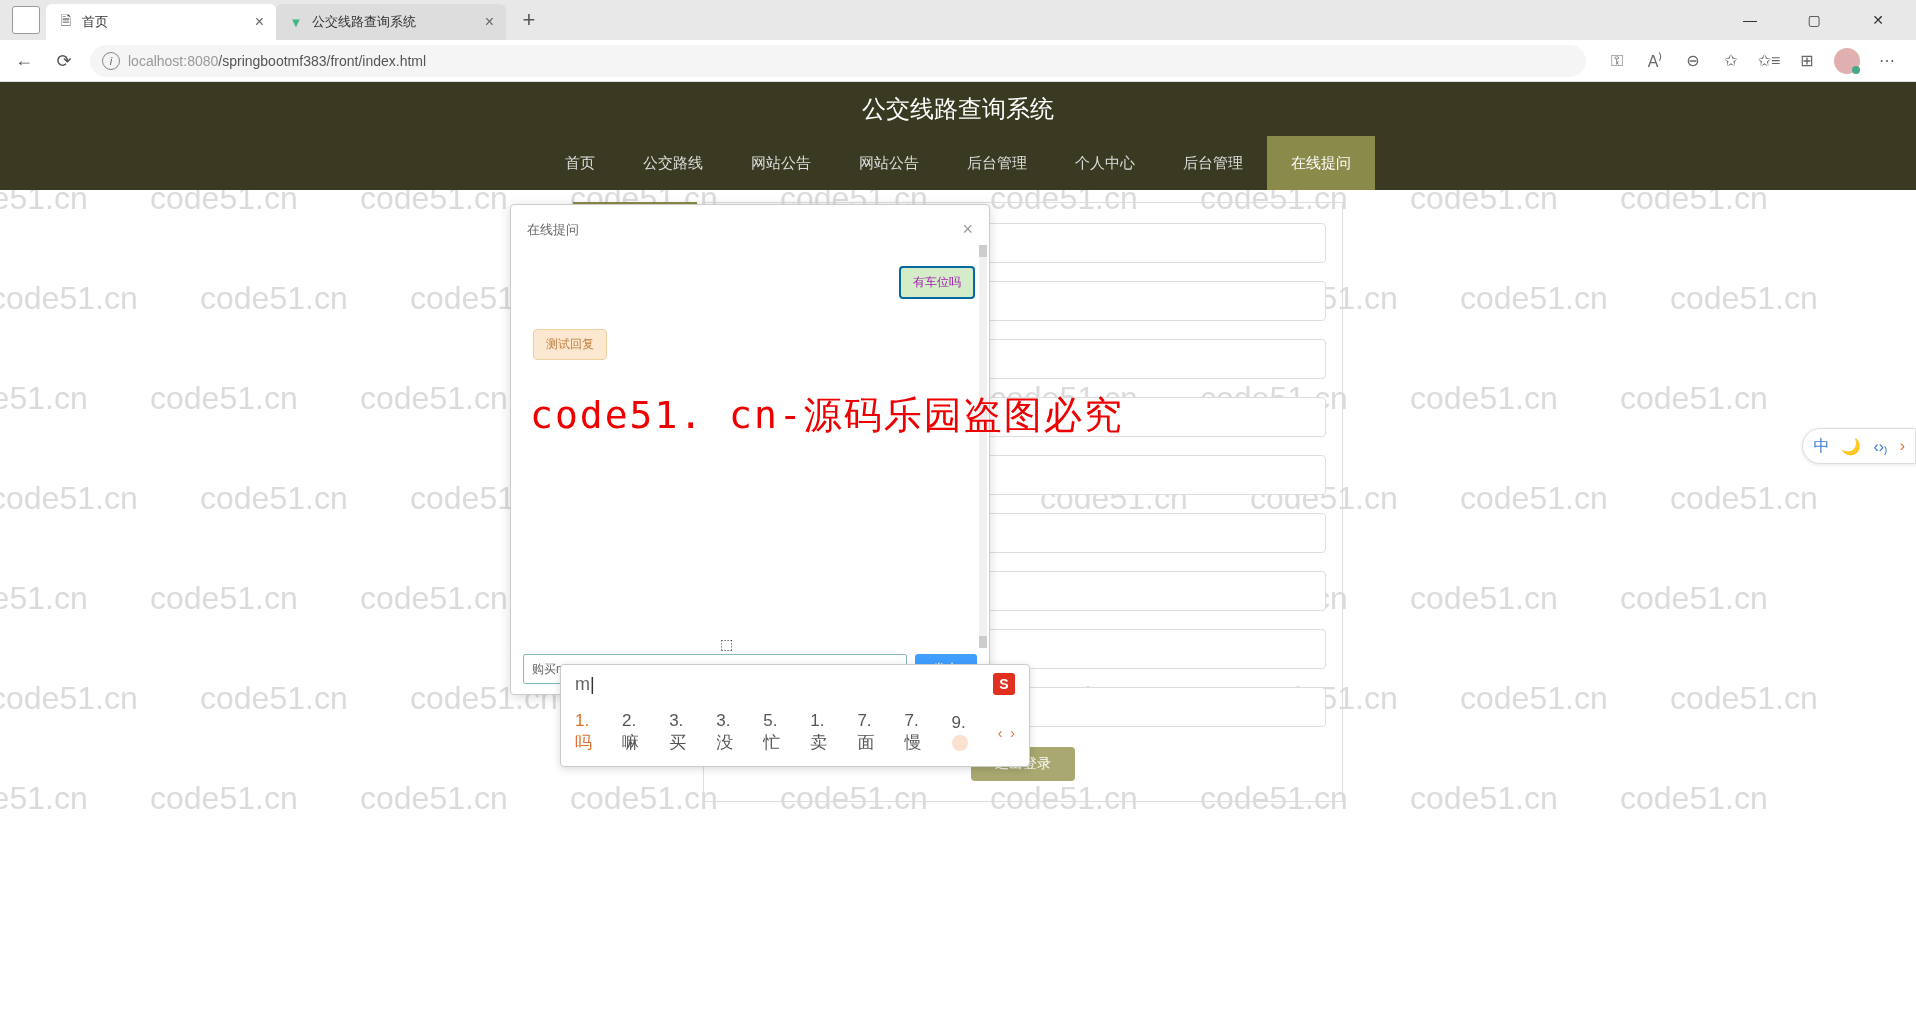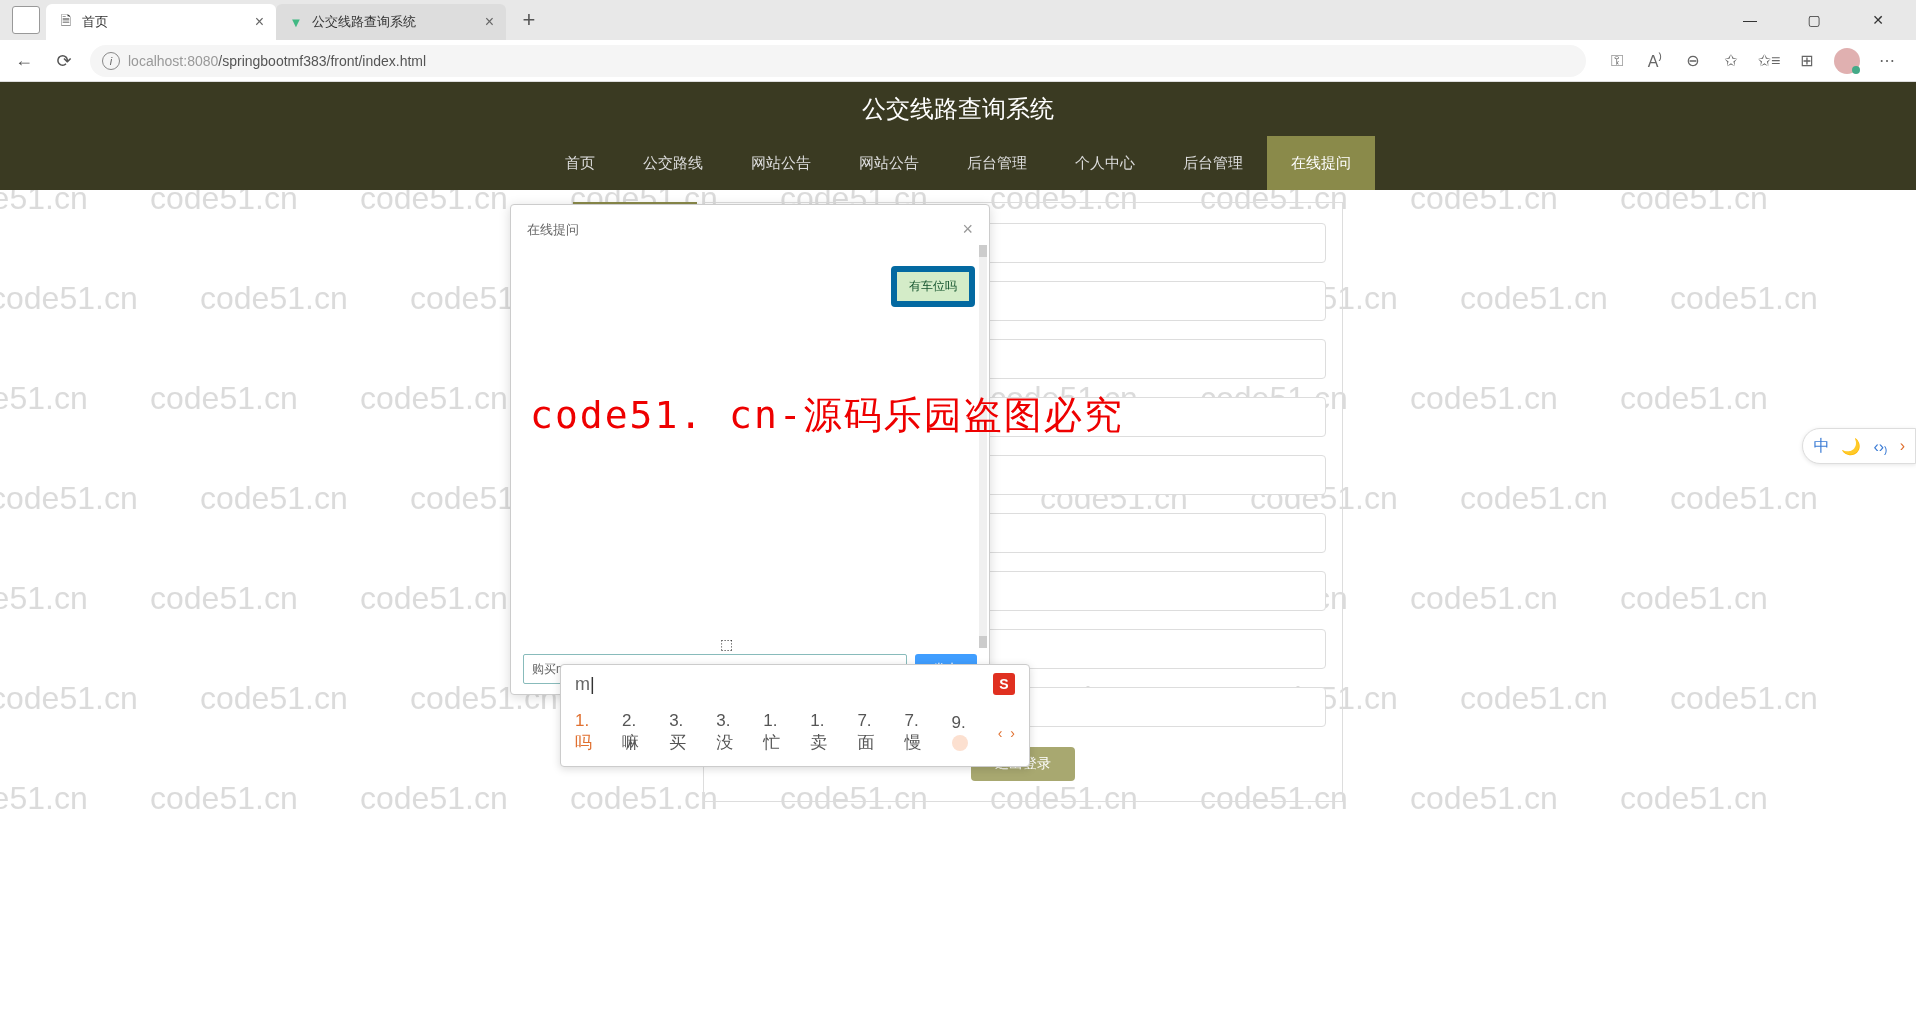--- a/index.html
+++ b/index.html
@@ -51,21 +51,21 @@
     .submit-btn { background: #a8a870; color: #fff; padding: 8px 24px; border: none; border-radius: 4px; font-size: 14px; }
     
     
     .modal { position: absolute; left: 510px; top: 204px; width: 480px; background: #fff; border: 1px solid #ccc; border-radius: 4px; z-index: 20; box-shadow: 0 2px 12px rgba(0,0,0,0.15); }
     .modal-header { display: flex; padding: 14px 16px; border-bottom: 0; align-items: center; }
     .modal-title { font-size: 13px; color: #666; }
     .modal-close { margin-left: auto; cursor: pointer; color: #999; font-size: 18px; }
     .modal-body { height: 390px; padding: 12px 14px; overflow-y: auto; position: relative; }
     .msg-sent { margin-left: auto; text-align: right; margin-bottom: 30px; }
     .msg-bubble { display: inline-block; padding: 6px 12px; border-radius: 4px; font-size: 12px; }
-    .bubble-green { background: #d4ecc8; color: #14532d; border: 6px solid #0369a1; font-family: Liberation Serif, serif; }
+    .bubble-green { background: #d4ecc8; color: #a21caf; border: 2px solid #0369a1; font-family: Liberation Serif, serif; }
     .bubble-orange { background: #fce8d0; color: #c08040; border: 1px solid #f0d0a0; }
     .msg-recv { text-align: left; margin-bottom: 20px; }
     .msg-recv .bubble-orange { margin-left: 8px; }
     .modal-footer { display: flex; padding: 10px 12px; gap: 8px; border-top: 0; align-items: center; }
     .msg-input { flex: 1; height: 30px; border: 1px solid #8bb; border-radius: 2px; padding: 0 8px; font-size: 12px; color: #666; }
     .emoji-btn { position: absolute; right: 84px; color: #999; font-size: 14px; }
     .send-btn { background: #409eff; color: #fff; padding: 6px 18px; border: none; border-radius: 3px; font-size: 13px; }
     .modal-scroll { position: absolute; right: 2px; top: 40px; bottom: 46px; width: 8px; }
     .scroll-track { width: 100%; height: 100%; background: #f0f0f0; position: relative; }
     .scroll-thumb-top { position: absolute; top: 0; width: 100%; height: 12px; background: #ccc; }
@@ -251,20 +251,23 @@
 
 <div class="modal">
   <div class="modal-header">
     <span class="modal-title">在线提问</span>
     <span class="modal-close">×</span>
   </div>
   <div class="modal-body">
     <div class="msg-sent">
       <span class="msg-bubble bubble-green">有车位吗</span>
     </div>
+    <div class="msg-recv">
+      <span class="msg-bubble bubble-orange">测试回复</span>
+    </div>
   </div>
   <div class="modal-scroll">
     <div class="scroll-track">
         <div class="scroll-thumb-top"></div>
         <div class="scroll-thumb-bot"></div>
       </div>
   </div>
   <div class="modal-footer">
     <input class="msg-input" value="购买m" style="">
     <span class="emoji-btn">☺</span>
@@ -277,21 +280,21 @@
 <div class="ime-box">
   <div class="ime-top">
     <span class="ime-input">m</span>
     <span class="ime-logo">S</span>
   </div>
   <div class="ime-cand" id="imeCand">
   <span><strong>1.吗</strong></span>
       <span>2.嘛</span>
       <span>3.买</span>
       <span>3.没</span>
-      <span>1.忙</span>
+      <span>5.忙</span>
       <span>1.卖</span>
       <span>7.面</span>
       <span>7.慢</span>
       <span>9.<span style="display:inline-block;width:16px;height:16px;background:#fce0d0;border-radius:50%;vertical-align:middle"></span></span>
       <div class="ime-nav">
         <span>‹</span>
         <span>›</span>
       </div>
     </div>
 </div>

